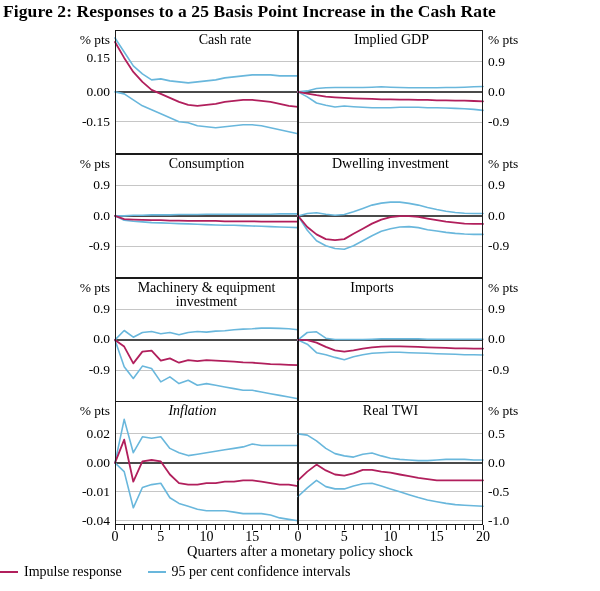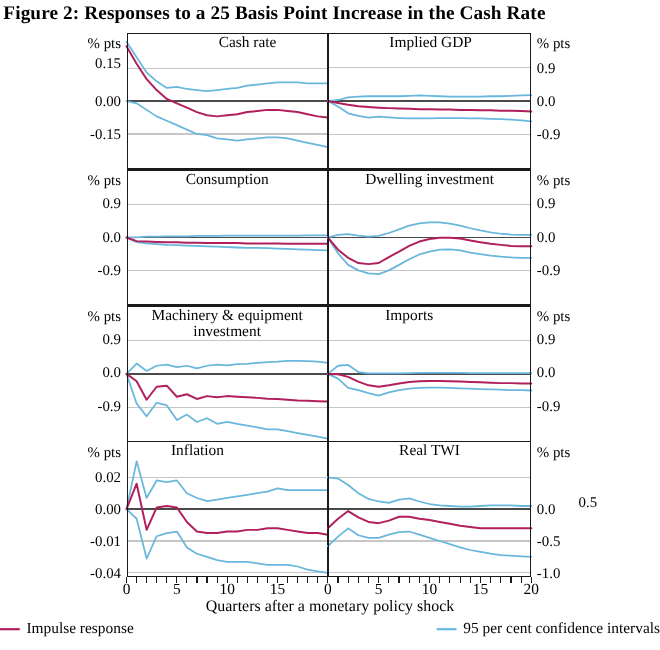--- a/index.html
+++ b/index.html
@@ -8,21 +8,21 @@
   .fig-title{position:absolute;left:3px;top:1px;width:597px;font-size:17.5px;font-weight:bold;
              white-space:nowrap;letter-spacing:0.1px;}
   .panel-svg{position:absolute;overflow:visible;}
   .panel-title{position:absolute;text-align:center;font-size:14px;line-height:14px;
                white-space:pre-line;pointer-events:none;}
   .ylab{position:absolute;font-size:13.5px;line-height:16px;height:16px;}
   .ylab.left{left:38px;width:72px;text-align:right;}
   .ylab.right{left:488px;width:72px;text-align:left;}
   .xlab{position:absolute;font-size:14px;line-height:15px;width:28px;text-align:center;}
   .xlabel{position:absolute;left:0;top:543px;width:600px;text-align:center;font-size:14.5px;}
-  .legend{position:absolute;left:0;top:564px;width:600px;display:flex;justify-content:space-between;
+  .legend{position:absolute;left:0;top:564px;width:600px;display:flex;justify-content:flex-start;
           align-items:center;gap:26px;font-size:14px;}
   .leg-item{display:flex;align-items:center;gap:6px;}
   .leg-line{display:inline-block;width:18px;height:2px;}
 </style>
 </head>
 <body>
 
 <div class="fig">
   <div class="fig-title">Figure 2: Responses to a 25 Basis Point Increase in the Cash Rate</div>
   <div id="chart"></div>
@@ -146,21 +146,21 @@
       <line x1="118.95" y1="123.75" x2="118.95" y2="128.75" stroke="#1a1a1a" stroke-width="1" shape-rendering="crispEdges"></line>
       <line x1="128.1" y1="123.75" x2="128.1" y2="128.75" stroke="#1a1a1a" stroke-width="1" shape-rendering="crispEdges"></line>
       <line x1="137.25" y1="123.75" x2="137.25" y2="128.75" stroke="#1a1a1a" stroke-width="1" shape-rendering="crispEdges"></line>
       <line x1="146.4" y1="123.75" x2="146.4" y2="128.75" stroke="#1a1a1a" stroke-width="1" shape-rendering="crispEdges"></line>
       <line x1="155.54999999999998" y1="123.75" x2="155.54999999999998" y2="128.75" stroke="#1a1a1a" stroke-width="1" shape-rendering="crispEdges"></line>
       <line x1="164.70000000000002" y1="123.75" x2="164.70000000000002" y2="128.75" stroke="#1a1a1a" stroke-width="1" shape-rendering="crispEdges"></line>
       <line x1="173.85" y1="123.75" x2="173.85" y2="128.75" stroke="#1a1a1a" stroke-width="1" shape-rendering="crispEdges"></line>
       <line x1="183" y1="123.75" x2="183" y2="128.75" stroke="#1a1a1a" stroke-width="1" shape-rendering="crispEdges"></line>
       <rect x="0.5" y="0.5" width="182" height="122.75" fill="none" stroke="#1a1a1a" stroke-width="1" shape-rendering="crispEdges"></rect>
     </svg>
-    <div class="panel-title" style="left: 102px; top: 404.25px; width: 155px;">Inflation</div>
+    <div class="panel-title" style="left: 115px; top: 404.25px; width: 155px; font-style: italic;">Inflation</div>
     <div class="ylab left" style="top: 403.25px;">% pts</div>
     <div class="ylab left" style="top: 426.144px;">0.02</div>
     <div class="ylab left" style="top: 455.125px;">0.00</div>
     <div class="ylab left" style="top: 484.106px;">-0.01</div>
     <div class="ylab left" style="top: 513.088px;">-0.04</div>
     <svg width="185" height="131.75" viewBox="0 0 185 131.75" class="panel-svg" style="left: 298px; top: 401.25px;">
       <line x1="0" y1="32.907303370786515" x2="185" y2="32.907303370786515" stroke="#c6c6c6" stroke-width="1" shape-rendering="crispEdges"></line>
       <line x1="0" y1="61.875" x2="185" y2="61.875" stroke="#4a4a4a" stroke-width="1.3" shape-rendering="crispEdges"></line>
       <line x1="0" y1="90.84269662921349" x2="185" y2="90.84269662921349" stroke="#c6c6c6" stroke-width="1" shape-rendering="crispEdges"></line>
       <line x1="0" y1="119.81039325842696" x2="185" y2="119.81039325842696" stroke="#c6c6c6" stroke-width="1" shape-rendering="crispEdges"></line>
@@ -185,21 +185,21 @@
       <line x1="138.75" y1="123.75" x2="138.75" y2="128.75" stroke="#1a1a1a" stroke-width="1" shape-rendering="crispEdges"></line>
       <line x1="148" y1="123.75" x2="148" y2="128.75" stroke="#1a1a1a" stroke-width="1" shape-rendering="crispEdges"></line>
       <line x1="157.25" y1="123.75" x2="157.25" y2="128.75" stroke="#1a1a1a" stroke-width="1" shape-rendering="crispEdges"></line>
       <line x1="166.5" y1="123.75" x2="166.5" y2="128.75" stroke="#1a1a1a" stroke-width="1" shape-rendering="crispEdges"></line>
       <line x1="175.75" y1="123.75" x2="175.75" y2="128.75" stroke="#1a1a1a" stroke-width="1" shape-rendering="crispEdges"></line>
       <line x1="185" y1="123.75" x2="185" y2="128.75" stroke="#1a1a1a" stroke-width="1" shape-rendering="crispEdges"></line>
       <rect x="0.5" y="0.5" width="184" height="122.75" fill="none" stroke="#1a1a1a" stroke-width="1" shape-rendering="crispEdges"></rect>
     </svg>
     <div class="panel-title" style="left: 298px; top: 404.25px; width: 185px;">Real TWI</div>
     <div class="ylab right" style="top: 403.25px;">% pts</div>
-    <div class="ylab right" style="top: 449px; margin-left: 38px;">0.5</div>
+    <div class="ylab right" style="top: 426px;">0.5</div>
     <div class="ylab right" style="top: 455.125px;">0.0</div>
     <div class="ylab right" style="top: 484.093px;">-0.5</div>
     <div class="ylab right" style="top: 513.06px;">-1.0</div>
     <div class="xlab" style="left: 101px; top: 529px;">0</div>
     <div class="xlab" style="left: 146.75px; top: 529px;">5</div>
     <div class="xlab" style="left: 192.5px; top: 529px;">10</div>
     <div class="xlab" style="left: 238.25px; top: 529px;">15</div>
     <div class="xlab" style="left: 284px; top: 529px;">0</div>
     <div class="xlab" style="left: 330.25px; top: 529px;">5</div>
     <div class="xlab" style="left: 376.5px; top: 529px;">10</div>

